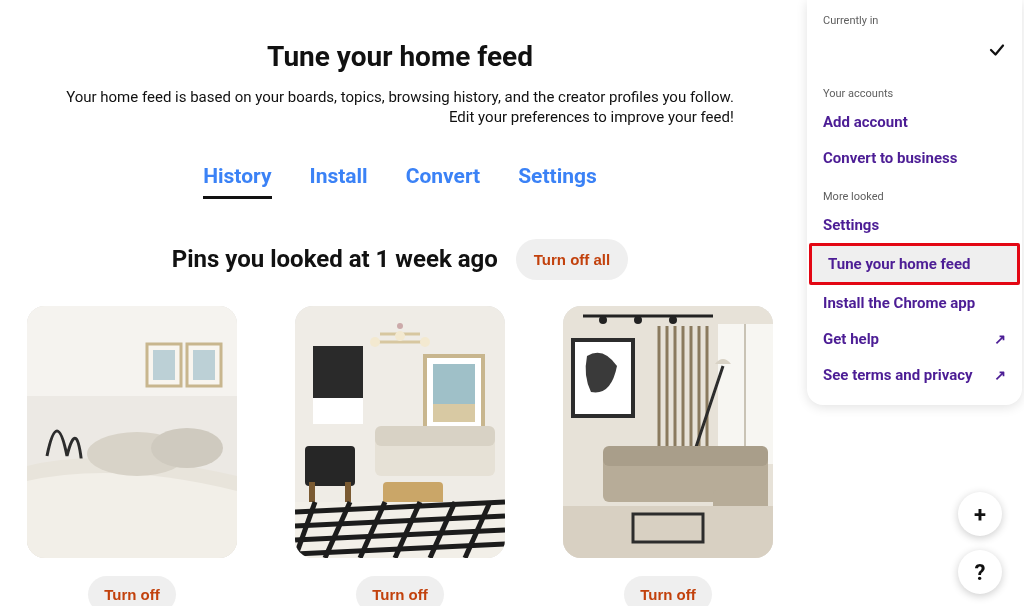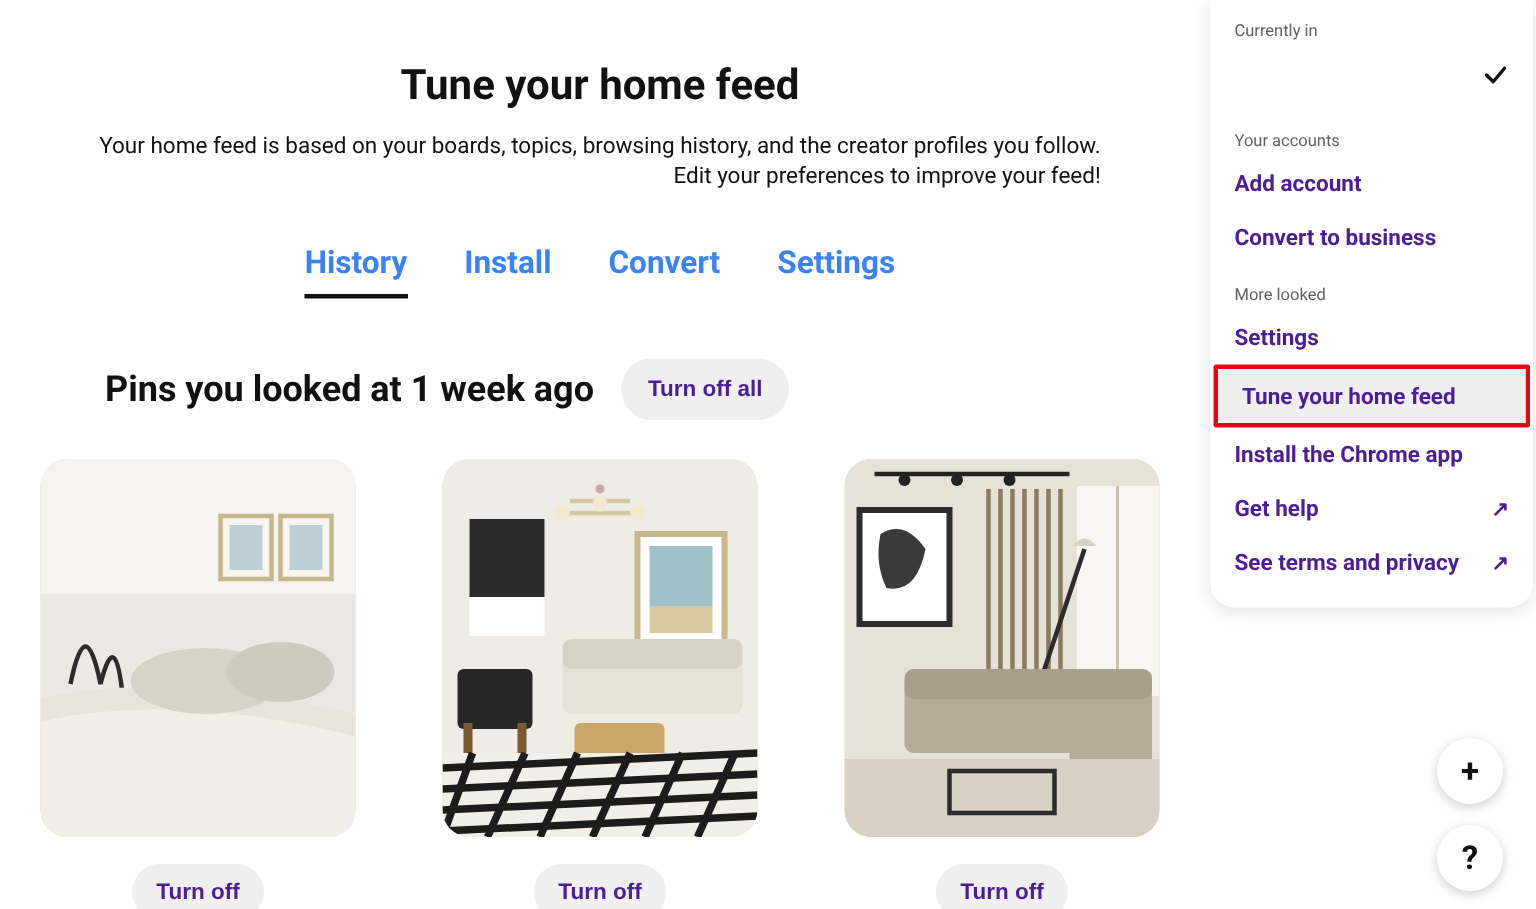--- a/index.html
+++ b/index.html
@@ -9,23 +9,23 @@
 
   
   .main { position: absolute; left: 0; top: 0; width: 800px; padding: 30px 20px 0 20px; display: flex; flex-direction: column; align-items: center; }
   .page-title { font-size: 28px; font-weight: 700; text-align: center; margin-top: 10px; }
   .page-subtitle { font-size: 15px; font-weight: 400; color: #111; text-align: right; margin-top: 14px; line-height: 1.35; max-width: 700px; }
 
   .tabs { display: flex; gap: 38px; margin-top: 36px; }
   .tab { font-size: 21px; font-weight: 700; color: #3b82f6; padding-bottom: 8px; cursor: pointer; }
   .tab.active { border-bottom: 3px solid #111; }
 
-  .section-header { display: flex; align-items: center; gap: 18px; margin-top: 40px; width: 660px; justify-content: flex-start; }
+  .section-header { display: flex; align-items: center; gap: 18px; margin-top: 40px; width: 660px; justify-content: center; }
   .section-title { font-size: 24px; font-weight: 700; }
-  .pill-btn { background: #efefef; border: none; border-radius: 24px; padding: 12px 18px; font-size: 15px; font-weight: 600; color: #4c1d95; cursor: pointer; }
+  .pill-btn { background: #efefef; border: none; border-radius: 24px; padding: 12px 18px; font-size: 15px; font-weight: 600; color: #c2410c; cursor: pointer; }
   .pill-btn.small { padding: 10px 16px; }
 
   .pins-row { display: flex; gap: 22px; margin-top: 26px; padding: 0 2px; }
   .pin-card { width: 246px; display: flex; flex-direction: column; align-items: center; }
   .pin-img { width: 210px; height: 252px; border-radius: 18px; background: #ddd; display: block; }
   .pin-img svg { width: 100%; height: 100%; display: block; border-radius: 18px; }
   .pin-btn-wrap { margin-top: 18px; }
 
   
   .panel { position: absolute; right: 2px; top: 0; width: 215px; background: #fff; border-radius: 0 0 16px 16px; box-shadow: 0 2px 12px rgba(0,0,0,0.12); padding: 8px 0 12px 0; }

